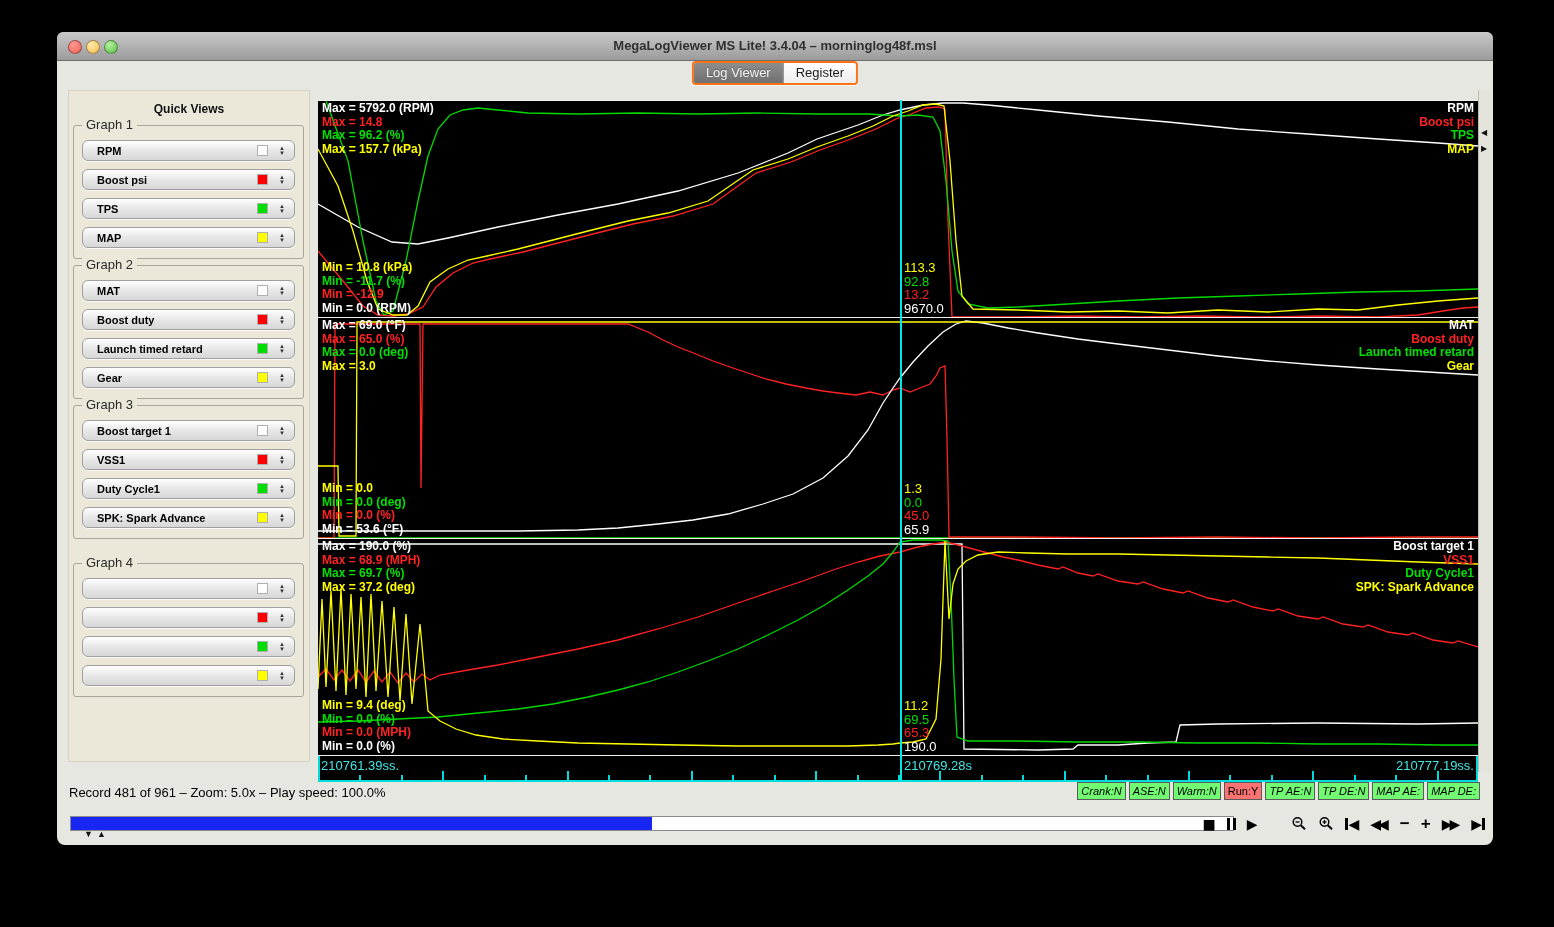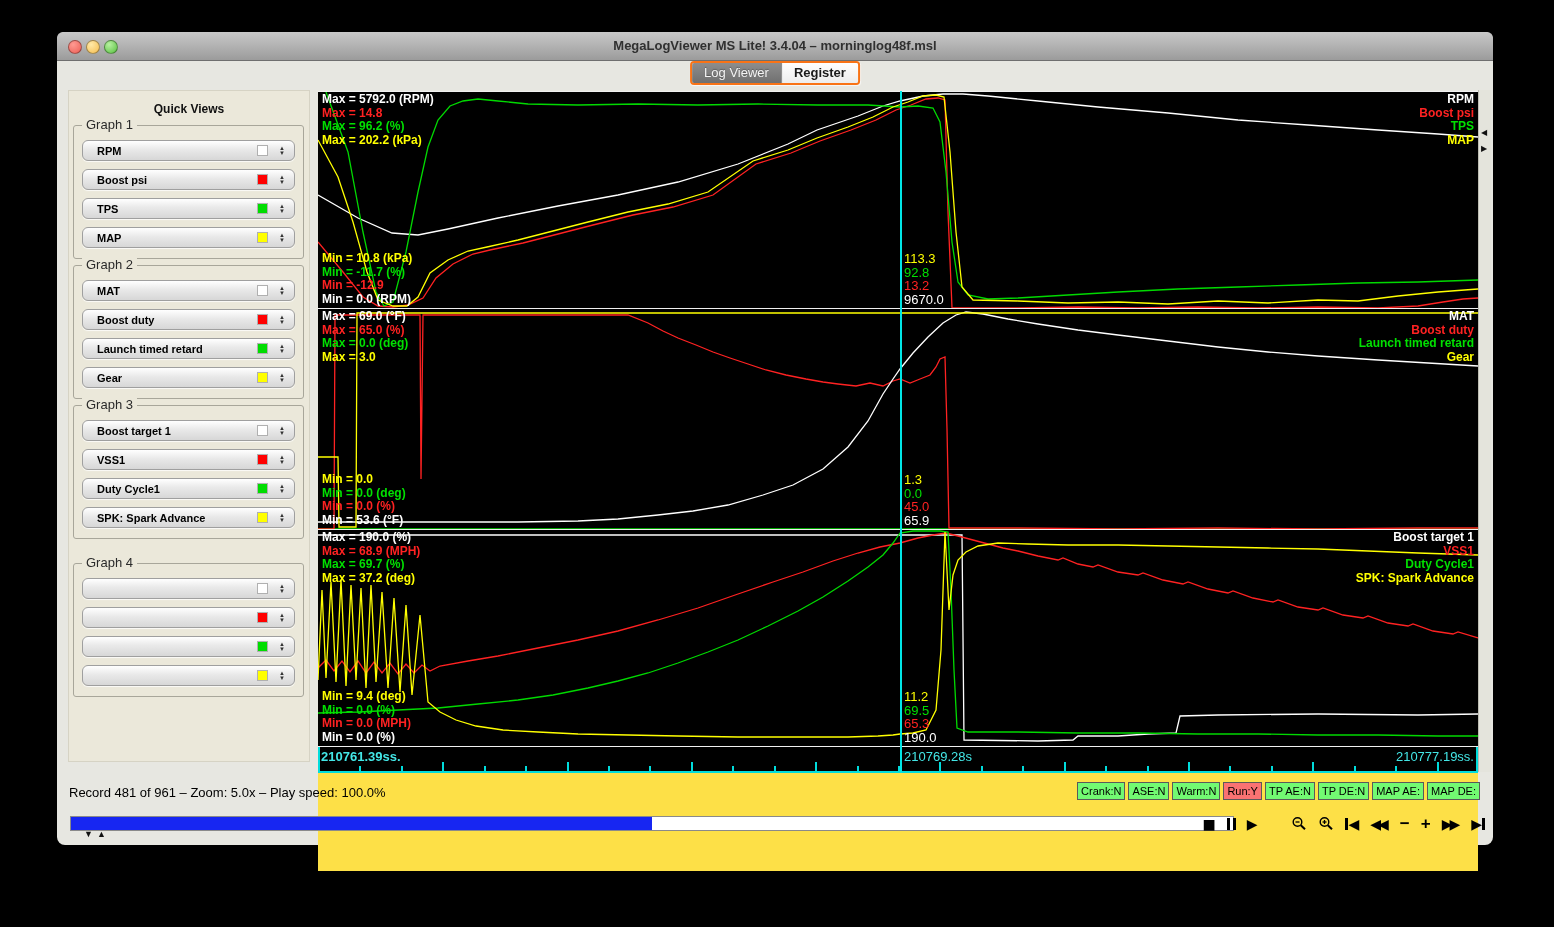--- a/index.html
+++ b/index.html
@@ -10,36 +10,36 @@
     background:linear-gradient(#c8c8c8,#a9a9a9 70%,#9b9b9b);border-bottom:1px solid #6f6f6f;}
   .traffic{position:absolute;top:8px;width:12px;height:12px;border-radius:50%;border:1px solid rgba(0,0,0,.35);}
   .tl-red{left:11px;background:radial-gradient(circle at 35% 30%,#ff9a92,#ec5f55);}
   .tl-yellow{left:29px;background:radial-gradient(circle at 35% 30%,#ffe9a8,#f5bd4f);}
   .tl-green{left:47px;background:radial-gradient(circle at 35% 30%,#b7f0a0,#57c13f);}
   .title-text{position:absolute;left:0;right:0;top:6px;text-align:center;font-size:13px;font-weight:bold;color:#303030;}
   
   .tabs{position:absolute;top:29px;left:50%;transform:translateX(-50%);display:flex;border:2px solid #f97316;border-radius:4px;overflow:hidden;height:20px;box-shadow:0 1px 1px rgba(255,255,255,.7);}
   .tab{font-size:13px;padding:2px 12px 0 12px;cursor:default;}
   .tab.selected{background:linear-gradient(#8d8d8d,#707070);color:#f5f5f5;text-shadow:0 -1px 1px rgba(0,0,0,.3);}
-  .tab.unselected{background:linear-gradient(#ffffff,#ededed);color:#1a1a1a;border-left:1px solid #8a8a8a;font-weight:bold;}
+  .tab.unselected{background:linear-gradient(#ffffff,#ededed);color:#1a1a1a;border-left:1px solid #8a8a8a;}
   
   .sidebar{position:absolute;left:11px;top:58px;width:242px;height:672px;background:#ebe8da;border:1px solid #d6d3c4;box-sizing:border-box;}
   .sidebar-title{position:absolute;top:11px;left:0;right:0;text-align:center;font-size:12px;font-weight:bold;color:#111;}
   .group{position:absolute;left:4px;width:231px;height:134px;border:1px solid #a8a69a;border-radius:3px;box-sizing:border-box;}
   .group-label{position:absolute;top:-9px;left:8px;background:#ebe8da;padding:0 4px;font-size:13px;color:#2a2a2a;}
   .dropdown{position:absolute;left:8px;width:213px;height:21px;border:1px solid #9f9f9f;border-radius:6px;
     background:linear-gradient(#ffffff,#e9e9e9 45%,#d7d7d7);box-shadow:0 1px 1px rgba(255,255,255,.8);
     display:flex;align-items:center;padding:0 6px;box-sizing:border-box;}
   .dd-label{flex:1;font-size:11px;font-weight:bold;color:#000;padding-left:8px;white-space:nowrap;overflow:hidden;}
   .dd-chip{width:11px;height:11px;border:1px solid #b0b0b0;box-sizing:border-box;margin-right:8px;}
   .dd-stepper{display:flex;flex-direction:column;align-items:center;justify-content:center;width:12px;line-height:5px;}
   .dd-stepper span{font-size:6px;color:#333;display:block;height:5px;}
   .splitter-tris{position:absolute;left:15px;top:738px;font-size:9px;color:#111;letter-spacing:4px;}
   
-  .graphs-region{position:absolute;left:261px;top:59px;width:1160px;height:780px;background:#fde047;}
+  .graphs-region{position:absolute;left:261px;top:68px;width:1160px;height:682px;background:#fde047;}
   .graph-panel{position:absolute;left:0;width:1160px;background:#000;border-top:1px solid #f0f0f0;box-sizing:border-box;overflow:hidden;}
   .graph-panel svg{position:absolute;left:0;top:0;}
   .ov{position:absolute;font-size:12px;font-weight:bold;line-height:13.5px;white-space:pre;}
   .ov-max{left:4px;top:1px;}
   .ov-min{left:4px;bottom:2px;}
   .ov-cursor{left:586px;bottom:2px;font-weight:normal;font-size:13px;}
   .ov-legend{right:4px;top:1px;text-align:right;}
   .cursor-line{position:absolute;left:582px;top:0;width:2px;height:682px;background:#00e6e6;z-index:5;}
   
   .time-strip{position:absolute;left:0;top:655px;width:1160px;height:27px;background:#000;border-top:1px solid #f0f0f0;box-sizing:border-box;}
@@ -47,21 +47,21 @@
   .time-strip .baseline{position:absolute;left:0;bottom:0;width:100%;height:2px;background:#00dcdc;}
   .tick{position:absolute;bottom:2px;width:2px;background:#00dcdc;}
   .time-label{position:absolute;top:2px;font-size:13px;color:#43e6e6;}
   
   .right-strip{position:absolute;left:1421px;top:58px;width:13px;height:682px;background:#e4e4dc;border-left:1px solid #bdbdb2;box-sizing:border-box;}
   .strip-arrow{position:absolute;left:2px;font-size:8px;color:#111;cursor:default;}
   
   .status-text{position:absolute;left:12px;top:753px;font-size:13px;color:#000;}
   .badges{position:absolute;right:13px;top:750px;display:flex;gap:3px;}
   .badge{font-size:11px;color:#000;border:1px solid #5a5a5a;padding:2px 3px;white-space:nowrap;}
-  .badge.green{background:#72fa72;}
+  .badge.green{background:#72fa72;font-style:italic;}
   .badge.red{background:#fa7272;}
   
   .progress-groove{position:absolute;left:13px;top:784px;width:1164px;height:15px;background:#fff;border:1px solid #8a8a8a;box-sizing:border-box;}
   .progress-fill{height:100%;background:#1726f2;}
   .transport{position:absolute;top:782px;right:8px;display:flex;align-items:center;gap:11px;height:20px;}
   .t-btn{display:flex;align-items:center;justify-content:center;color:#000;font-size:14px;line-height:14px;cursor:default;}
   .t-btn .bar{display:inline-block;width:3px;height:12px;background:#000;}
   .t-btn .bar + .bar{margin-left:3px;}
   .t-gap{width:12px;}
   .glyph{font-family:"DejaVu Sans",sans-serif;}
@@ -232,21 +232,21 @@
 
   <div class="graphs-region">
     <div id="graph-panels">
         <div class="graph-panel" style="top:0px;height:217px">
           <svg width="1160" height="217" viewBox="0 0 1160 217">
             <polyline points="0,103 40,126 74,141 100,143 130,137 180,126 240,114 300,103 360,90 420,72 470,52 499,38 540,24 565,14 582,9 605,4 625,2 645,2 670,4 720,9 780,15 850,21 920,28 990,33 1060,38 1120,42 1160,45" fill="none" stroke="#ffffff" stroke-width="1.3"></polyline>
             <polyline points="0,150 25,180 45,205 60,214 75,215 90,213 105,206 118,186 135,172 155,162 172,158 205,151 240,142 275,133 315,123 355,115 395,103 438,72 473,61 502,49 533,38 558,28 578,18 593,13 608,7 620,6 627,8 630,120 634,216 700,216 760,215 820,216 880,215 940,216 1000,215 1060,216 1100,214 1125,210 1145,207 1160,206" fill="none" stroke="#ff2222" stroke-width="1.3"></polyline>
             <polyline points="8,0 30,60 45,140 58,200 66,214 75,210 88,160 100,100 110,55 120,28 132,14 145,9 160,7 180,9 210,12 260,13 320,12 380,13 440,12 500,13 550,13 582,15 600,14 615,16 622,30 628,80 634,150 640,190 650,203 670,207 700,206 750,203 800,200 860,197 920,195 980,193 1040,191 1100,190 1160,188" fill="none" stroke="#00d900" stroke-width="1.3"></polyline>
             <polyline points="0,48 20,85 35,130 49,180 60,208 75,214 89,214 100,205 112,181 130,168 150,159 169,155 200,148 235,139 270,130 310,120 350,112 390,100 435,69 470,58 499,46 530,35 555,25 575,15 590,10 605,4 618,3 626,5 632,60 638,140 644,195 655,208 700,209 750,211 800,210 850,212 900,209 950,211 1000,208 1040,209 1080,204 1120,200 1160,197" fill="none" stroke="#ffff00" stroke-width="1.3"></polyline>
           </svg>
-          <div class="ov ov-max"><div style="color:#ffffff">Max = 5792.0 (RPM)</div><div style="color:#ff2222">Max = 14.8</div><div style="color:#00e000">Max = 96.2 (%)</div><div style="color:#ffff00">Max = 202.2 (kPa)</div></div>
+          <div class="ov ov-max"><div style="color:#ffffff">Max = 5792.0 (RPM)</div><div style="color:#ff2222">Max = 14.8</div><div style="color:#00e000">Max = 96.2 (%)</div><div style="color:#ffff00">Max = 157.7 (kPa)</div></div>
           <div class="ov ov-min"><div style="color:#ffff00">Min = 10.8 (kPa)</div><div style="color:#00e000">Min = -11.7 (%)</div><div style="color:#ff2222">Min = -12.9</div><div style="color:#ffffff">Min = 0.0 (RPM)</div></div>
           <div class="ov ov-cursor"><div style="color:#ffff00">113.3</div><div style="color:#00e000">92.8</div><div style="color:#ff2222">13.2</div><div style="color:#ffffff">9670.0</div></div>
           <div class="ov ov-legend"><div style="color:#ffffff">RPM</div><div style="color:#ff2222">Boost psi</div><div style="color:#00e000">TPS</div><div style="color:#ffff00">MAP</div></div>
         </div>
         <div class="graph-panel" style="top:217px;height:221px">
           <svg width="1160" height="221" viewBox="0 0 1160 221">
             <polyline points="0,220 1160,220" fill="none" stroke="#00d900" stroke-width="1.3"></polyline>
             <polyline points="0,220 16,220 17,6 102,6 103,170 105,6 310,6 330,14 345,22 360,29 378,36 395,43 412,49 430,55 448,61 468,66 488,70 505,73 520,75 538,77 552,74 565,77 575,72 582,70 592,74 602,70 612,66 618,58 622,50 627,48 629,120 631,219 700,219 800,220 900,219 1000,220 1100,219 1160,219" fill="none" stroke="#ff2222" stroke-width="1.3"></polyline>
             <polyline points="0,213 120,213 200,213 260,212 300,210 340,206 375,202 410,196 445,186 475,176 505,160 530,138 550,112 565,85 575,70 582,60 595,44 610,28 625,14 638,6 648,3 665,5 690,10 720,15 760,21 800,26 850,32 900,38 950,43 1000,47 1060,51 1110,54 1160,57" fill="none" stroke="#ffffff" stroke-width="1.3"></polyline>
             <polyline points="0,148 20,148 21,218 38,218 39,4 1160,4" fill="none" stroke="#ffff00" stroke-width="1.3"></polyline>
@@ -295,21 +295,21 @@
           <div class="tick" style="left:787px;height:5px"></div>
           <div class="tick" style="left:829px;height:5px"></div>
           <div class="tick" style="left:870px;height:9px"></div>
           <div class="tick" style="left:911px;height:5px"></div>
           <div class="tick" style="left:953px;height:5px"></div>
           <div class="tick" style="left:994px;height:9px"></div>
           <div class="tick" style="left:1036px;height:5px"></div>
           <div class="tick" style="left:1077px;height:5px"></div>
           <div class="tick" style="left:1119px;height:9px"></div>
         </div>
-      <span class="time-label" style="left: 3px; color: rgb(67, 230, 230); font-weight: bold;">210761.39ss.</span>
+      <span class="time-label" style="left: 3px; color: rgb(67, 230, 230);">210761.39ss.</span>
       <span class="time-label" style="left: 586px; color: rgb(67, 230, 230);">210769.28s</span>
       <span class="time-label" style="right: 4px; color: rgb(67, 230, 230);">210777.19ss.</span>
     </div>
     <div class="cursor-line" style="background: rgb(0, 230, 230);"></div>
   </div>
 
   <div class="right-strip">
     <span class="strip-arrow" style="top:38px">◀</span>
     <span class="strip-arrow" style="top:54px">▶</span>
   </div>

